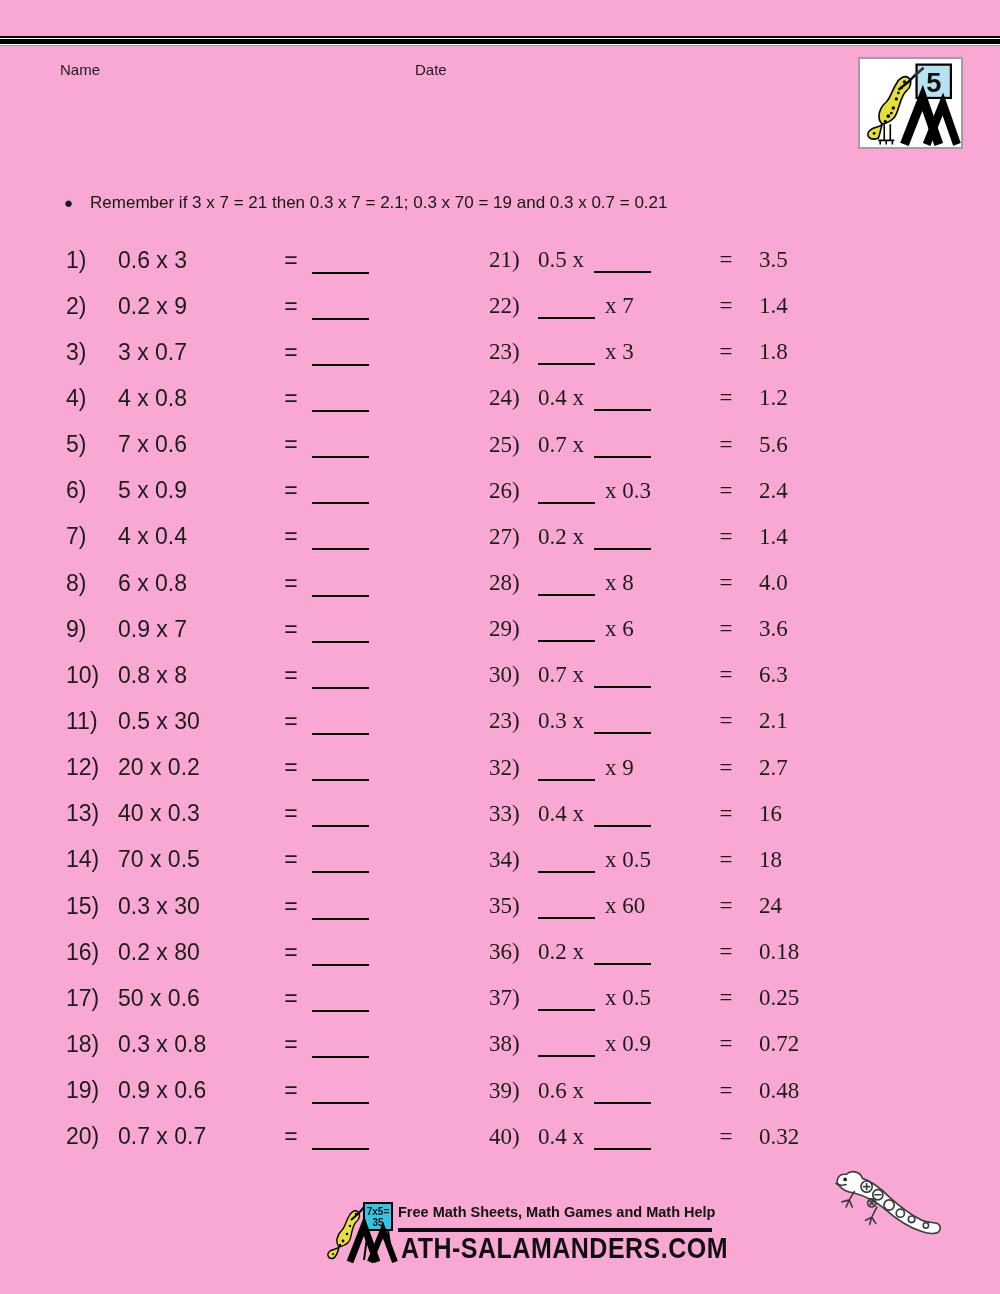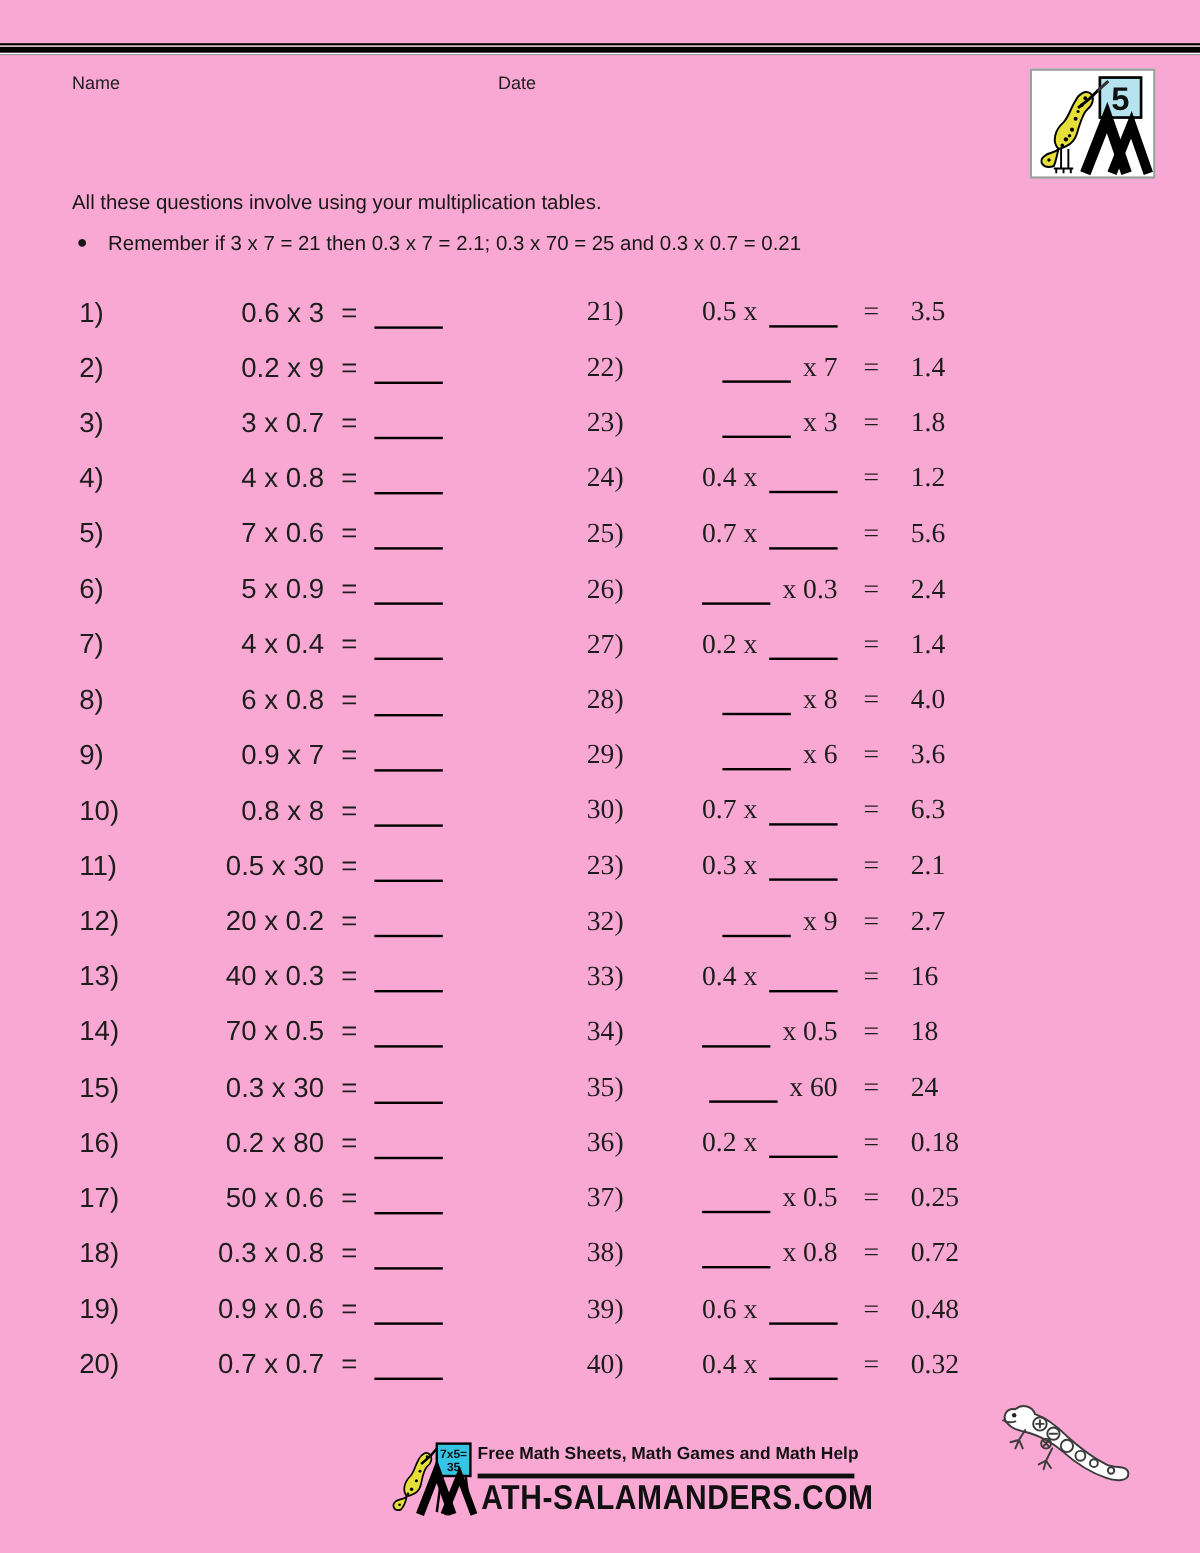--- a/index.html
+++ b/index.html
@@ -36,21 +36,21 @@
   .reminder .bullet { font-size:15px; margin-right:17px; line-height:20px; }
 
   
   .pcol { position:absolute; top:237px; }
   .pcol.left  { left:66px; }
   .pcol.right { left:489px;font-family:Liberation Serif, serif; }
   .prow { display:grid; height:46.15px; align-items:center; font-size:23px; color:#1c1c1c; }
   .pcol.left  .prow { grid-template-columns:52px 152px 42px 75px; }
   .pcol.right .prow { grid-template-columns:49px 160px 56px 110px; }
   .pnum  { text-align:left; }
-  .pexpr { text-align:right; white-space:nowrap; }
+  .pexpr { text-align:left; white-space:nowrap; }
   .peq   { text-align:center; }
   .pans  { text-align:left; padding-left:5px; }
   .iblank {
     display:inline-block; width:57px; height:15px;
     border-bottom:2.5px solid #000; vertical-align:-6px;
   }
   .iblank.ml { margin-left:10px; }
   .iblank.mr { margin-right:10px; }
 
   
@@ -112,25 +112,24 @@
             <circle cx="14" cy="73" r="1.4"></circle>
         </g>
         <g stroke="#000" stroke-width="1.6">
           <path d="M24,64 L24,80 M30,64 L30,80 M18,80 L34,80 M20,84 L20,80 M26,84 L26,80 M32,84 L32,80"></path>
         </g>
       </g>
     </svg>
   </div>
 
 
-  <p class="intro-text">All these questions involve using your multiplication tables.</p>
 
   <div class="reminder">
     <span class="bullet">●</span>
-    <span>Remember if 3 x 7 = 21 then 0.3 x 7 = 2.1; 0.3 x 70 = 25 and 0.3 x 0.7 = 0.21</span>
+    <span>Remember if 3 x 7 = 21 then 0.3 x 7 = 2.1; 0.3 x 70 = 19 and 0.3 x 0.7 = 0.21</span>
   </div>
 
   <div class="pcol left">
       <div class="prow">
         <span class="pnum">1)</span>
         <span class="pexpr">0.6 x 3</span>
         <span class="peq">=</span>
         <span class="pblankcell"><span class="iblank"></span></span>
       </div>
       <div class="prow">
@@ -346,21 +345,21 @@
         <span class="pans">0.18</span>
       </div>
       <div class="prow">
         <span class="pnum">37)</span>
         <span class="pexpr"><span class="iblank mr"></span><span>x 0.5</span></span>
         <span class="peq">=</span>
         <span class="pans">0.25</span>
       </div>
       <div class="prow">
         <span class="pnum">38)</span>
-        <span class="pexpr"><span class="iblank mr"></span><span>x 0.8</span></span>
+        <span class="pexpr"><span class="iblank mr"></span><span>x 0.9</span></span>
         <span class="peq">=</span>
         <span class="pans">0.72</span>
       </div>
       <div class="prow">
         <span class="pnum">39)</span>
         <span class="pexpr"><span>0.6 x</span><span class="iblank ml"></span></span>
         <span class="peq">=</span>
         <span class="pans">0.48</span>
       </div>
       <div class="prow">

